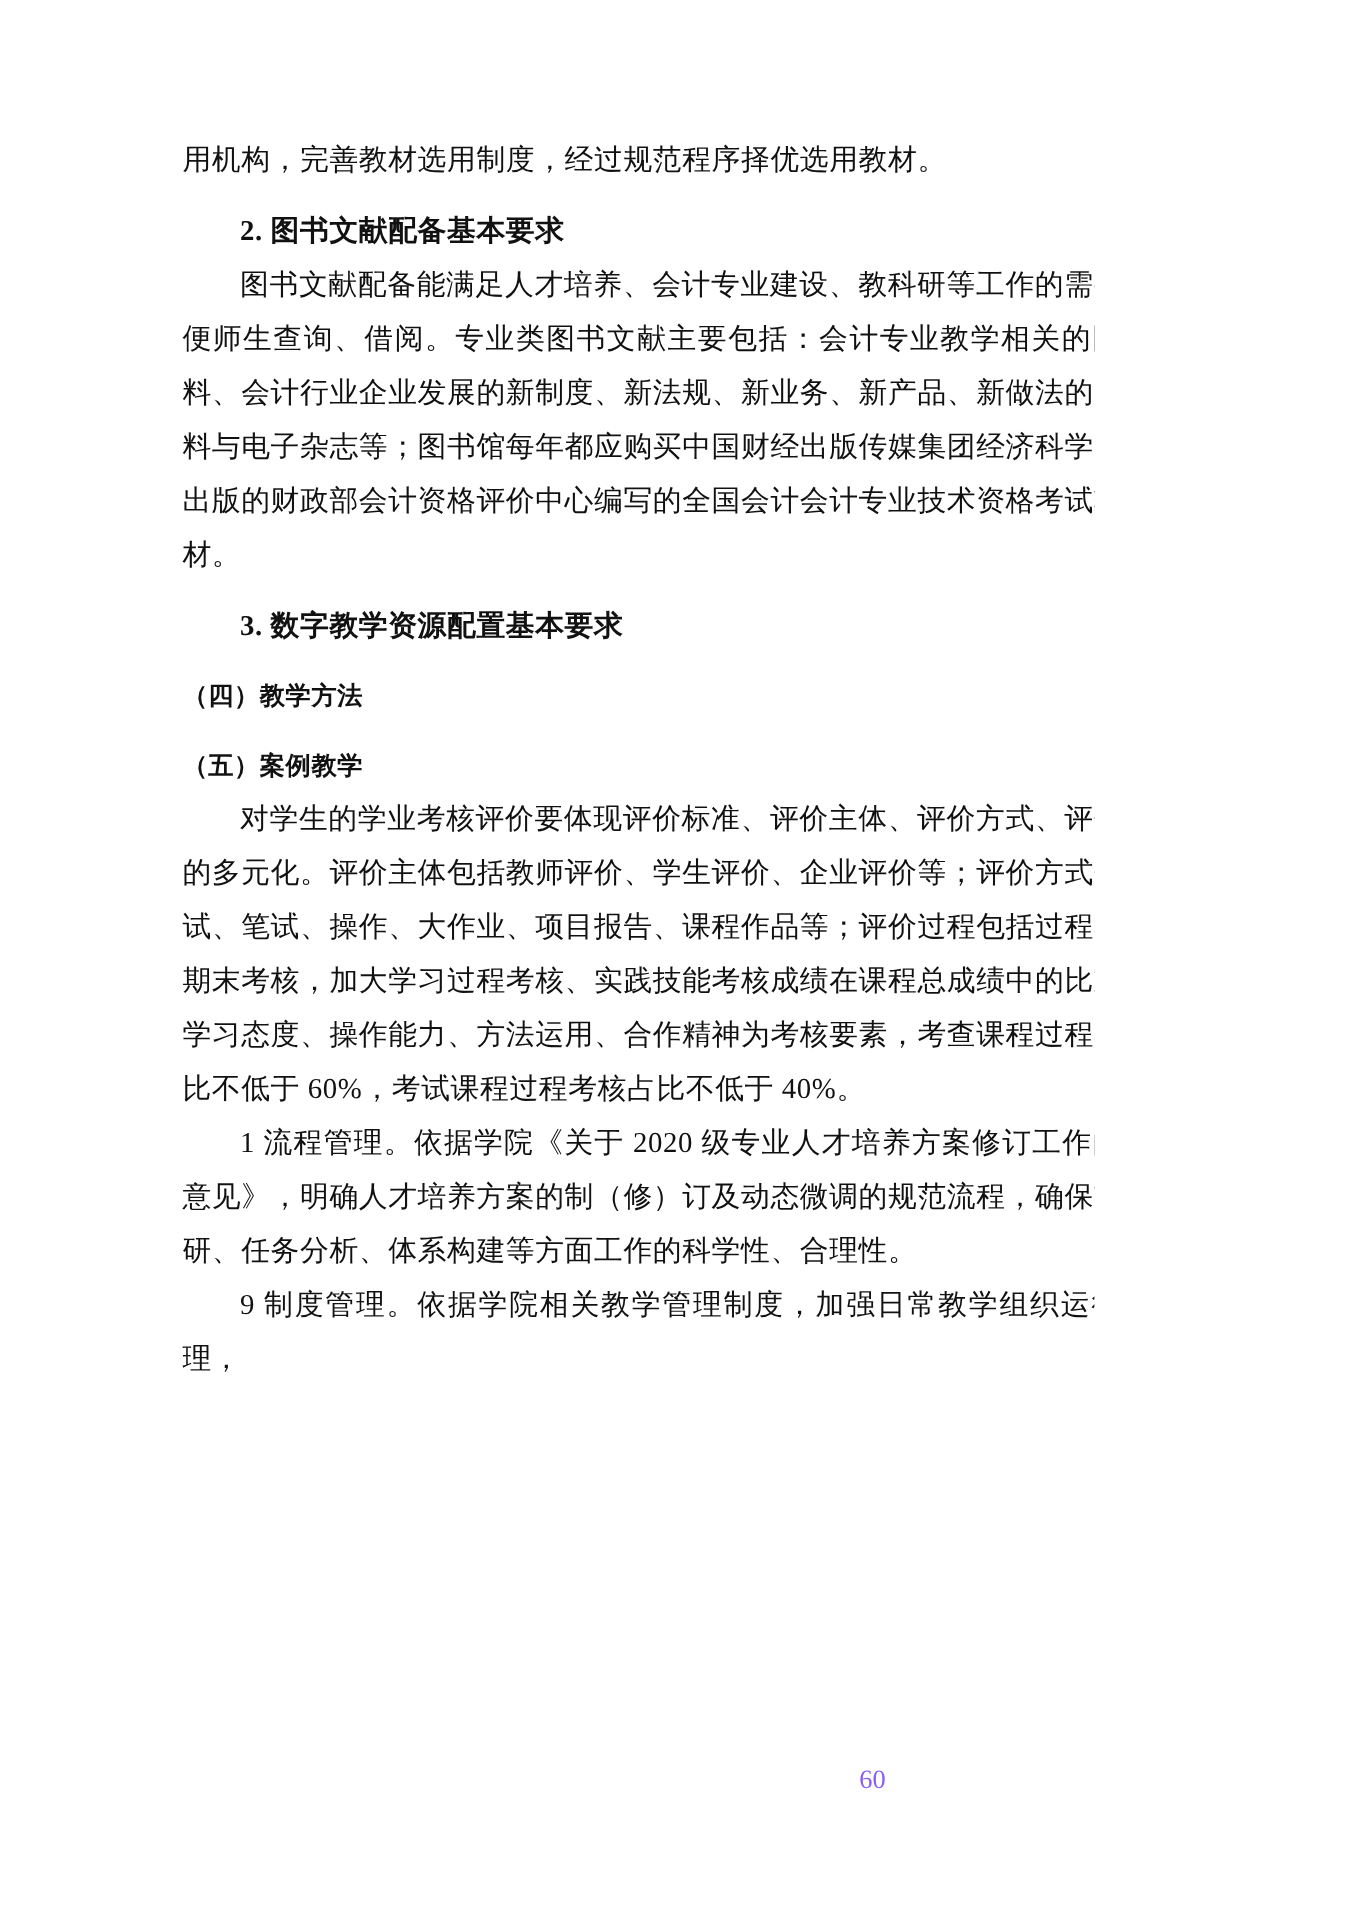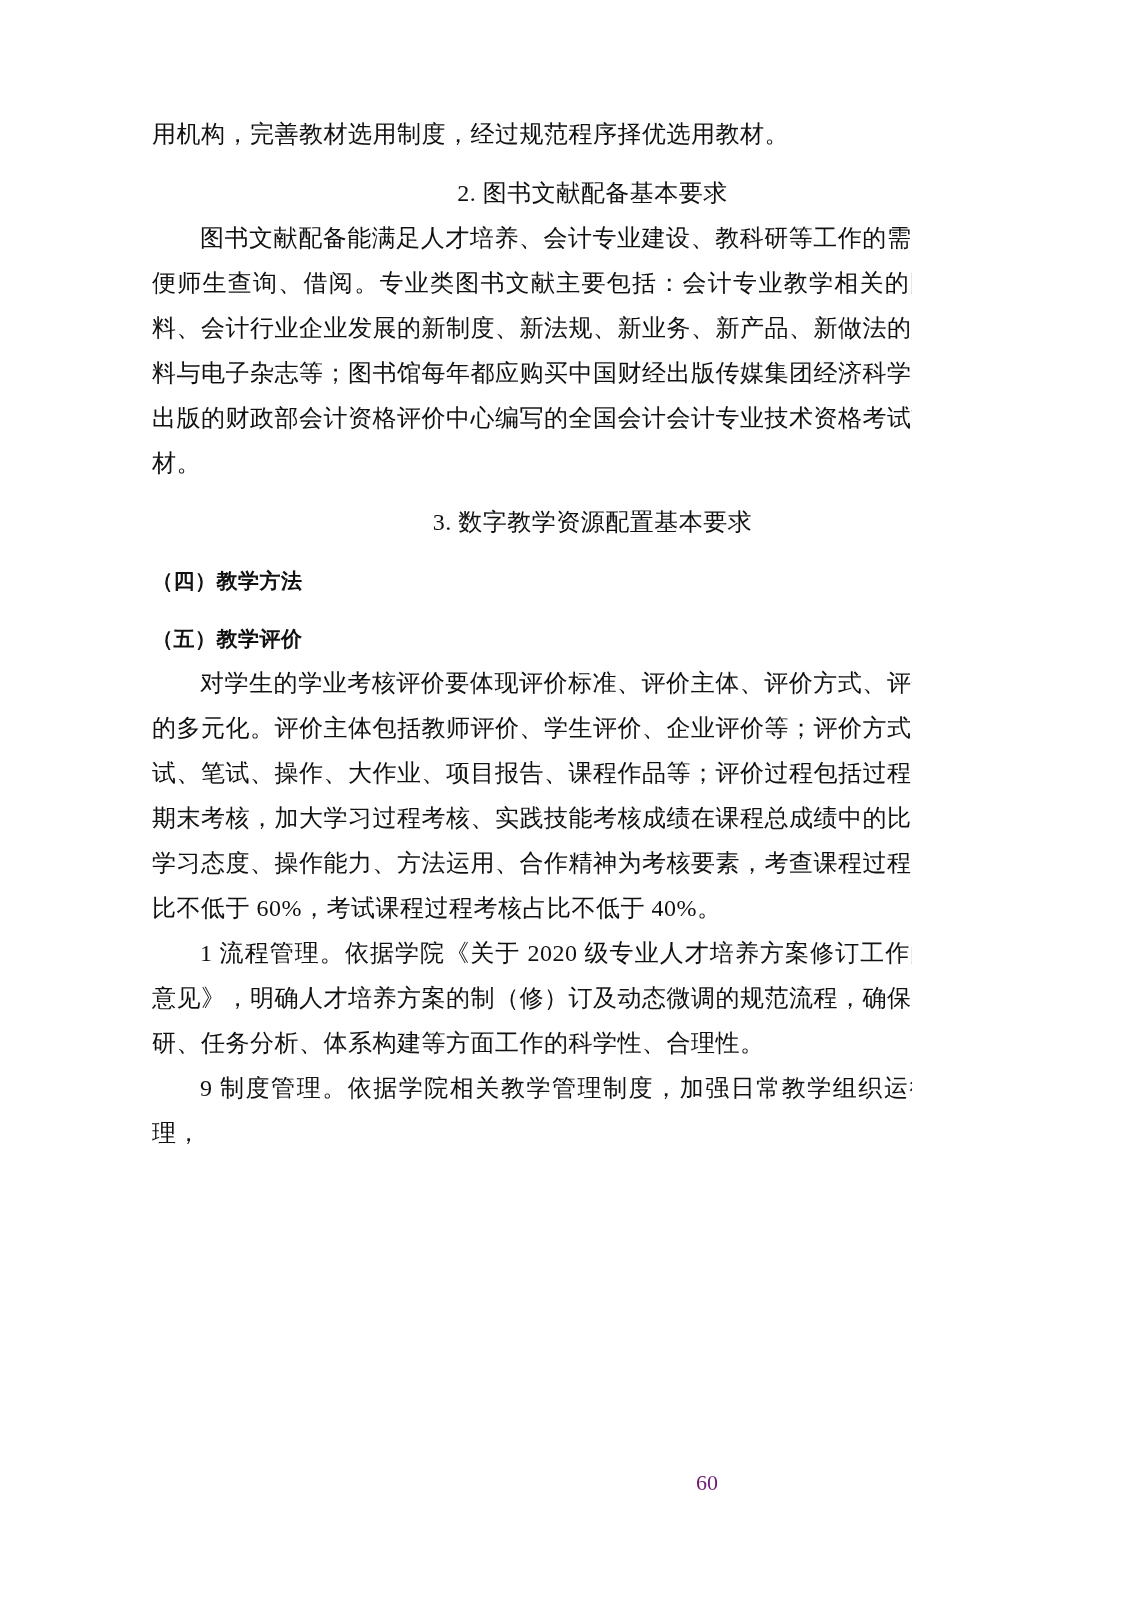--- a/index.html
+++ b/index.html
@@ -31,42 +31,41 @@
     text-indent: 2em;
     letter-spacing: 0.5px;
   }
   .body-para.continuation {
     text-indent: 0;
   }
   .num-heading {
     margin: 14px 0 0 0;
     font-size: 24px;
     line-height: 45px;
-    font-weight: normal;
+    font-weight: bold;
     text-indent: 2em;
     font-family: "Liberation Serif", "DejaVu Serif", serif;
     letter-spacing: 0.5px;
-    text-align: center;
   }
   .section-heading {
     margin: 13px 0 0 0;
     font-size: 21px;
     line-height: 45px;
     font-weight: bold;
     text-indent: 0;
     font-family: "Liberation Sans", "DejaVu Sans", sans-serif;
     letter-spacing: 0.5px;
   }
   .page-number {
     position: absolute;
     top: 1468px;
-    right: 194px;
+    right: 174px;
     font-size: 22px;
     line-height: 30px;
-    color: #701a75;
+    color: #8b5cf6;
     font-family: "Liberation Serif", "DejaVu Serif", serif;
   }
 </style>
 </head>
 <body>
 
 <div class="page">
   <div class="content">
 
     <p class="body-para continuation">用机构，完善教材选用制度，经过规范程序择优选用教材。</p>
@@ -74,21 +73,21 @@
     <h3 class="num-heading">2. 图书文献配备基本要求</h3>
 
     <p class="body-para">图书文献配备能满足人才培养、会计专业建设、教科研等工作的需要，方便师生查询、借阅。专业类图书文献主要包括：会计专业教学相关的图书资料、会计行业企业发展的新制度、新法规、新业务、新产品、新做法的图书资料与电子杂志等；图书馆每年都应购买中国财经出版传媒集团经济科学出版社出版的财政部会计资格评价中心编写的全国会计会计专业技术资格考试辅导教材。</p>
 
     <h3 class="num-heading">3. 数字教学资源配置基本要求</h3>
 
 
     <h2 class="section-heading">（四）教学方法</h2>
 
 
-    <h2 class="section-heading">（五）教学评价</h2>
+    <h2 class="section-heading">（五）案例教学</h2>
 
     <p class="body-para">对学生的学业考核评价要体现评价标准、评价主体、评价方式、评价过程的多元化。评价主体包括教师评价、学生评价、企业评价等；评价方式包括口试、笔试、操作、大作业、项目报告、课程作品等；评价过程包括过程考核和期末考核，加大学习过程考核、实践技能考核成绩在课程总成绩中的比重，以学习态度、操作能力、方法运用、合作精神为考核要素，考查课程过程考核占比不低于 60%，考试课程过程考核占比不低于 40%。</p>
 
 
     <p class="body-para">1 流程管理。依据学院《关于 2020 级专业人才培养方案修订工作的指导意见》，明确人才培养方案的制（修）订及动态微调的规范流程，确保市场调研、任务分析、体系构建等方面工作的科学性、合理性。</p>
 
     <p class="body-para">9 制度管理。依据学院相关教学管理制度，加强日常教学组织运行与管理，</p>
 
   </div>
 

